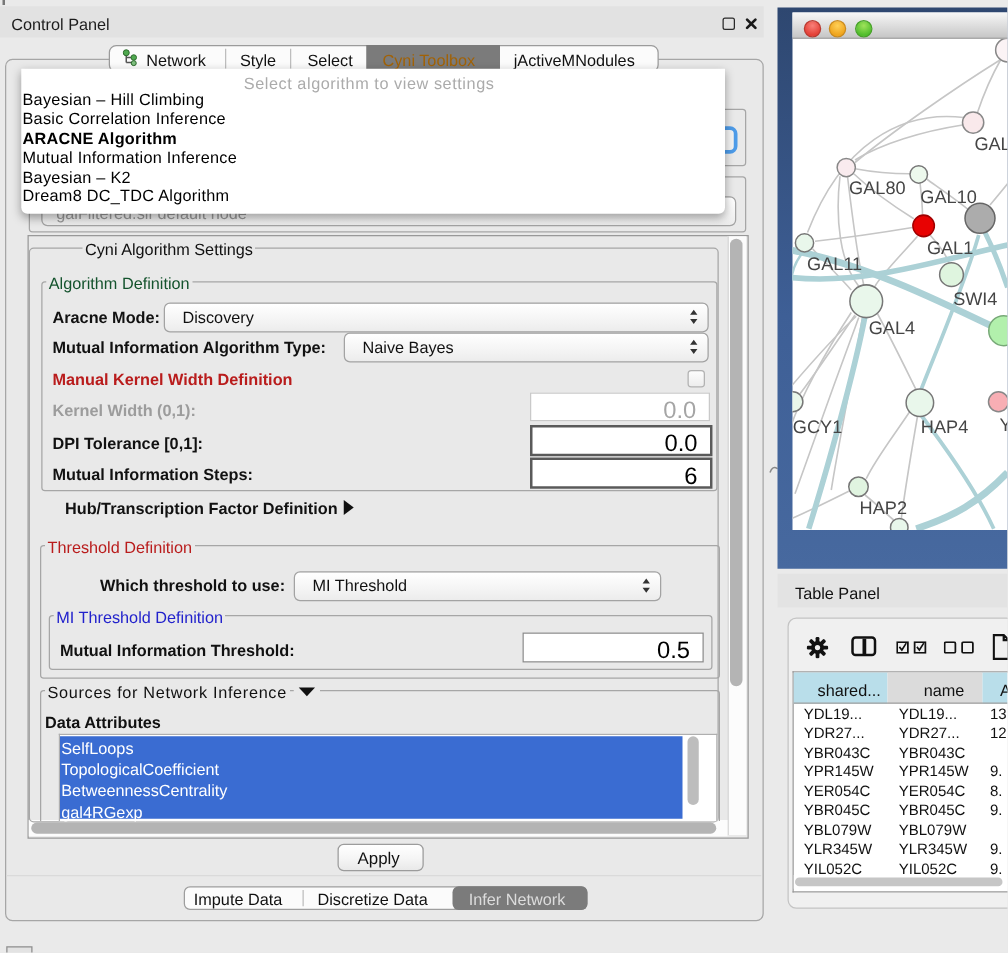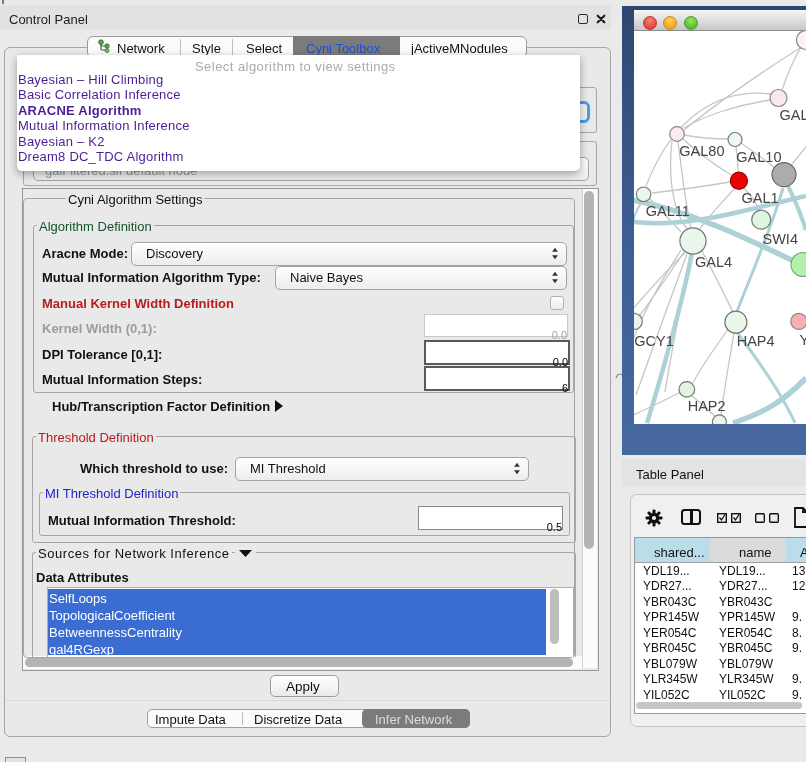--- a/index.html
+++ b/index.html
@@ -8,21 +8,21 @@
   .abs{position:absolute;}
   .b13{font-size:13px;font-weight:bold;color:#111;}
   .n13{font-size:13px;color:#111;}
   .glabel{font-size:13px;background:#E9E9E9;padding:0 2px;}
   .gbox{position:absolute;border:1px solid #A6A6A6;border-radius:3px;}
   .combo{position:absolute;background:linear-gradient(#FFFFFF,#F4F4F4 60%,#ECECEC);
          border:1px solid #A3A3A3;border-radius:5px;}
   .combo .ct{position:absolute;left:14px;top:3px;font-size:13px;color:#111;}
   .spin{position:absolute;right:7px;top:3px;width:8px;height:15px;}
   .field{position:absolute;background:#FFF;font-size:14px;text-align:right;}
-  .fv{position:absolute;right:0;top:3px;font-size:11px;margin-top:11px;}
+  .fv{position:absolute;right:10px;top:3px;font-size:19px;}
 </style>
 </head>
 <body>
 
 <div class="abs" style="left:2px;top:0;width:2px;height:4px;background:#777;"></div>
 
 <div class="abs" style="left:0;top:5px;width:611px;height:25px;background:#E2E2E2;"></div>
 <div class="abs n13" style="left:9px;top:12px;color:#1c1c1c;">Control Panel</div>
 
 <div class="abs" style="left:578px;top:14px;width:8px;height:8px;border:1.6px solid #2a2a2a;border-radius:2px;"></div>
@@ -40,21 +40,21 @@
 
 <svg class="abs" style="left:98px;top:39px;" width="14" height="15" viewBox="0 0 14 15">
   <path d="M3 4 L3 11 M3 7 L8 7 M3 11 L8 11" stroke="#555" stroke-width="1.2" fill="none"></path>
   <circle cx="3" cy="3.2" r="2.4" fill="#4FA84F" stroke="#2E6B2E" stroke-width="0.8"></circle>
   <circle cx="9" cy="7" r="2.2" fill="#4FA84F" stroke="#2E6B2E" stroke-width="0.8"></circle>
   <circle cx="9" cy="11.5" r="2" fill="#7FBF7F" stroke="#2E6B2E" stroke-width="0.8"></circle>
 </svg>
 <div class="abs n13" style="left:117px;top:41px;">Network</div>
 <div class="abs n13" style="left:192px;top:41px;">Style</div>
 <div class="abs n13" style="left:246px;top:41px;">Select</div>
-<div class="abs n13" style="left:306px;top:41px;color:#1d4ed8;">Cyni Toolbox</div>
+<div class="abs n13" style="left:306px;top:41px;color:#a16207;">Cyni Toolbox</div>
 <div class="abs n13" style="left:411px;top:41px;">jActiveMNodules</div>
 
 <div class="gbox" style="left:23px;top:87px;width:572px;height:44px;"></div>
 
 <div class="abs" style="left:571px;top:101px;width:13px;height:16px;border:3px solid #4D9BE8;border-radius:6px;background:#F2F2F2;"></div>
 
 <div class="gbox" style="left:23px;top:141px;width:572px;height:43px;"></div>
 <div class="combo" style="left:33px;top:157px;width:554px;height:22px;"></div>
 <div class="abs" style="left:45px;top:163px;font-size:13px;color:#999;">galFiltered.sif default node</div>
 
@@ -280,13 +280,13 @@
 
 <div class="abs" style="left:643px;top:564px;font-size:12px;line-height:15.45px;color:#111;">YDL19...<br>YDR27...<br>YBR043C<br>YPR145W<br>YER054C<br>YBR045C<br>YBL079W<br>YLR345W<br>YIL052C</div>
 <div class="abs" style="left:719px;top:564px;font-size:12px;line-height:15.45px;color:#111;">YDL19...<br>YDR27...<br>YBR043C<br>YPR145W<br>YER054C<br>YBR045C<br>YBL079W<br>YLR345W<br>YIL052C</div>
 <div class="abs" style="left:792px;top:564px;font-size:12px;line-height:15.45px;color:#111;">13<br>12<br>&nbsp;<br>9.<br>8.<br>9.<br>&nbsp;<br>9.<br>9.</div>
 
 <div class="abs" style="left:635px;top:700px;width:171px;height:11px;background:#FFF;"></div>
 <div class="abs" style="left:636px;top:702px;width:166px;height:7px;background:#C6C6C6;border-radius:4px;"></div>
 
 <div class="abs" style="left:17px;top:55px;width:563px;height:115.5px;background:#FFF;border-radius:0 0 5px 5px;box-shadow:0 3px 8px rgba(0,0,0,0.35);"></div>
 <div class="abs" style="left:195px;top:58.5px;font-size:13px;letter-spacing:0.45px;color:#ABABAB;">Select algorithm to view settings</div>
-<div class="abs" style="left:18px;top:72px;font-size:13px;letter-spacing:0.22px;line-height:15.4px;color:#4c1d95;">Bayesian – Hill Climbing<br>Basic Correlation Inference<br><b>ARACNE Algorithm</b><br>Mutual Information Inference<br>Bayesian – K2<br>Dream8 DC_TDC Algorithm</div>
+<div class="abs" style="left:18px;top:72px;font-size:13px;letter-spacing:0.22px;line-height:15.4px;color:#000000;">Bayesian – Hill Climbing<br>Basic Correlation Inference<br><b>ARACNE Algorithm</b><br>Mutual Information Inference<br>Bayesian – K2<br>Dream8 DC_TDC Algorithm</div>
 
 </body></html>

